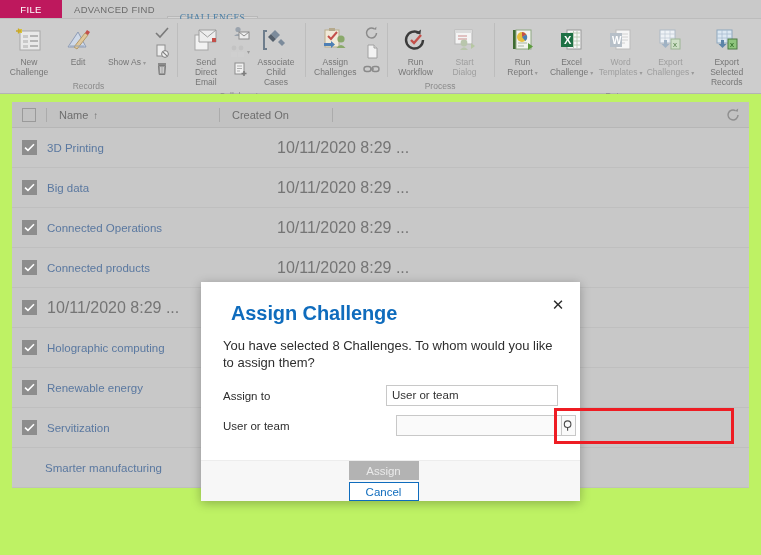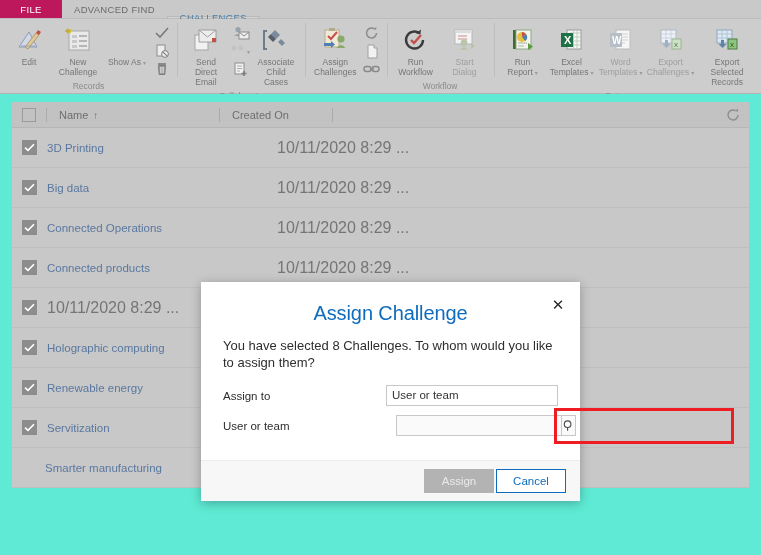--- a/index.html
+++ b/index.html
@@ -52,20 +52,21 @@
   .tab-normal {
     color: #6b6b6b;
   }
   .tab-active {
     background: #d4d4d4;
     color: #4c7fa5;
     border-left: 1px solid #b8b8b8;
     border-right: 1px solid #b8b8b8;
     border-top: 1px solid #b8b8b8;
     margin-top: 16px;
+    font-family: Liberation Serif, serif;
   }
   #title-ghost {
     position: absolute;
     right: 12px;
     top: 0px;
     font-size: 9px;
     color: #b9b9b9;
     letter-spacing: .5px;
     white-space: nowrap;
     overflow: hidden;
@@ -156,21 +157,21 @@
     margin-left: 2px;
   }
 
   
   #grid-area {
     position: absolute;
     left: 0;
     right: 0;
     top: 94px;
     bottom: 0;
-    background: #5eead4;
+    background: #bef264;
   }
   #grid-header {
     display: flex;
     align-items: center;
     height: 26px;
     background: #c2c2c2;
     border-bottom: 1px solid #b6b6b6;
     margin: 8px 12px 0 12px;
     position: relative;
     padding-left: 10px;
@@ -289,24 +290,23 @@
     align-items: center;
     justify-content: center;
     font-size: 15px;
     color: #2b2b2b;
     cursor: pointer;
     line-height: 1;
   }
   #dlg-title {
     font-size: 20px;
     color: #0f6cbd;
-    font-weight: normal;
-    margin: 0 0 12px 0;
+    font-weight: bold;
+    margin: 0 0 12px 8px;
     letter-spacing: -0.1px;
-    text-align: center;
   }
   #dlg-desc {
     font-size: 13px;
     color: #2e2e2e;
     line-height: 17px;
     margin: 0 0 14px 0;
     max-width: 330px;
   }
   .field-row {
     display: flex;
@@ -377,20 +377,21 @@
   }
   #dlg-footer {
     background: #f7f7f7;
     border-top: 1px solid #ededed;
     height: 40px;
     display: flex;
     align-items: center;
     justify-content: flex-end;
     padding-right: 14px;
     gap: 2px;
+    flex-direction: column;
   }
   .btn {
     height: 22px;
     min-width: 68px;
     font-size: 11.5px;
     display: flex;
     align-items: center;
     justify-content: center;
     cursor: pointer;
     user-select: none;
@@ -425,50 +426,50 @@
     <div class="tab tab-active">
       <span>CHALLENGES</span>
     </div>
     <div id="title-ghost"></div>
   </div>
 
   <div id="ribbon">
 
     <div class="ribbon-group">
       <div class="group-items">
-        <div class="rib-btn">
-          <span class="ico">
-            <svg width="28" height="26" viewBox="0 0 28 26">
-              <path d="M4 20 L14 5 L22 20 Z" fill="#cfd9e8" stroke="#8e9cb5"></path>
-              <path d="M10 20 L21 6 l3 2 l-11 14 z" fill="#e0c89a" stroke="#b49a6a"></path>
-              <path d="M21 6 l3 2 l2 -3 l-3 -2 z" fill="#c4504a"></path>
-              <path d="M6 19 h14" stroke="#96a4bb" stroke-width="1"></path>
-            </svg>
-          </span>
-          <span class="lbl">Edit</span>
-        </div>
-
         <div class="rib-btn">
           <span class="ico">
             <svg width="28" height="26" viewBox="0 0 28 26">
               <rect x="5" y="4" width="20" height="19" fill="#e9e9e9" stroke="#a8a8a8"></rect>
               <rect x="8" y="8" width="5" height="3" fill="#c9c9c9"></rect>
               <rect x="15" y="8" width="8" height="2" fill="#b5b5b5"></rect>
               <rect x="8" y="13" width="5" height="3" fill="#c9c9c9"></rect>
               <rect x="15" y="13" width="8" height="2" fill="#b5b5b5"></rect>
               <rect x="8" y="18" width="5" height="3" fill="#c9c9c9"></rect>
               <rect x="15" y="18" width="8" height="2" fill="#b5b5b5"></rect>
               <path d="M3 2 l4 0 l0 4 l-4 0 z" fill="#d8c23a"></path>
               <path d="M1 4 l5 0 M3.5 1.5 l0 5" stroke="#c8a72a" stroke-width="1.3"></path>
             </svg>
           </span>
           <span class="lbl">New Challenge</span>
         </div>
 
         <div class="rib-btn">
+          <span class="ico">
+            <svg width="28" height="26" viewBox="0 0 28 26">
+              <path d="M4 20 L14 5 L22 20 Z" fill="#cfd9e8" stroke="#8e9cb5"></path>
+              <path d="M10 20 L21 6 l3 2 l-11 14 z" fill="#e0c89a" stroke="#b49a6a"></path>
+              <path d="M21 6 l3 2 l2 -3 l-3 -2 z" fill="#c4504a"></path>
+              <path d="M6 19 h14" stroke="#96a4bb" stroke-width="1"></path>
+            </svg>
+          </span>
+          <span class="lbl">Edit</span>
+        </div>
+
+        <div class="rib-btn">
           <span class="ico"></span>
           <span class="lbl"><span>Show As</span><span class="caret">▾</span></span>
         </div>
 
         <div class="rib-stack">
           <span class="mini-ico">
             <svg width="16" height="14" viewBox="0 0 16 14">
                 <path d="M2 7 l4 4 l8 -9" stroke="#7a7a7a" stroke-width="1.6" fill="none"></path>
               </svg>
           </span>
@@ -606,21 +607,21 @@
               <rect x="5" y="3" width="17" height="3" fill="#dcdcdc"></rect>
               <path d="M8 9 h9 M8 12 h9" stroke="#cb8d8d" stroke-width="1.2"></path>
               <circle cx="14" cy="16" r="3.4" fill="#b9c6ac"></circle>
               <path d="M10 23 q4 -5.5 8 0 z" fill="#b9c6ac"></path>
               <path d="M21 16 l4 3 l-4 3 z" fill="#b6c7a2"></path>
             </svg>
           </span>
           <span class="lbl">Start Dialog</span>
         </div>
       </div>
-      <div class="group-label">Workflow</div>
+      <div class="group-label">Process</div>
     </div>
 
     <div class="ribbon-group" style="flex:1;">
       <div class="group-items">
         <div class="rib-btn">
           <span class="ico">
             <svg width="30" height="26" viewBox="0 0 30 26">
               <rect x="5" y="3" width="18" height="19" fill="#3e6b31"></rect>
               <rect x="8" y="3" width="15" height="19" fill="#f3f3ef" stroke="#8ea882"></rect>
               <circle cx="14" cy="10" r="5" fill="#e8c13f"></circle>
@@ -635,21 +636,21 @@
         <div class="rib-btn">
           <span class="ico">
             <svg width="30" height="26" viewBox="0 0 30 26">
               <rect x="10" y="3" width="14" height="19" fill="#f6f6f6" stroke="#9a9a9a"></rect>
               <path d="M13 6 h10 M13 10 h10 M13 14 h10 M13 18 h10" stroke="#b6c9b0" stroke-width="0.9"></path>
               <path d="M16.5 4 v17 M20 4 v17" stroke="#b6c9b0" stroke-width="0.9"></path>
               <rect x="4" y="6" width="12" height="14" fill="#1e7145"></rect>
               <text x="7" y="16.5" font-size="11" font-weight="bold" fill="#ffffff" font-family="Liberation Sans, sans-serif">X</text>
             </svg>
           </span>
-          <span class="lbl"><span>Excel Templates</span><span class="caret">▾</span></span>
+          <span class="lbl"><span>Excel Challenge</span><span class="caret">▾</span></span>
         </div>
         <div class="rib-btn dim">
           <span class="ico">
             <svg width="30" height="26" viewBox="0 0 30 26">
               <rect x="10" y="3" width="14" height="19" fill="#f6f6f6" stroke="#bcbcbc"></rect>
               <path d="M13 7 h9 M13 10 h9 M13 13 h9 M13 16 h6" stroke="#cdcdcd" stroke-width="0.9"></path>
               <rect x="4" y="6" width="12" height="14" fill="#b6bfc8"></rect>
               <text x="6" y="16.5" font-size="10" font-weight="bold" fill="#ffffff" font-family="Liberation Sans, sans-serif">W</text>
             </svg>
           </span>

